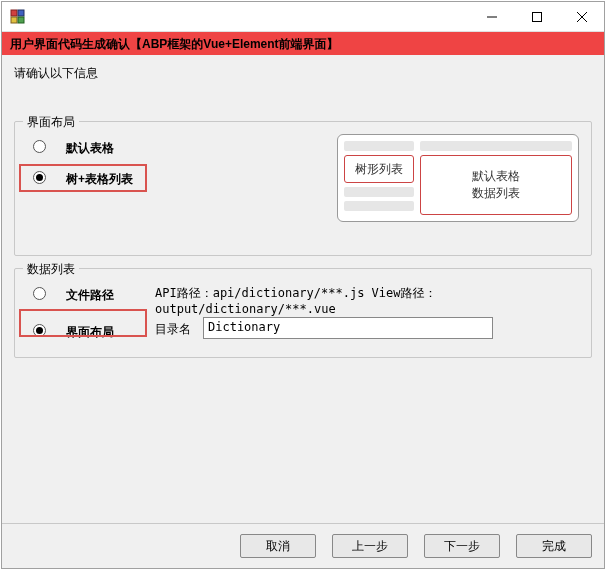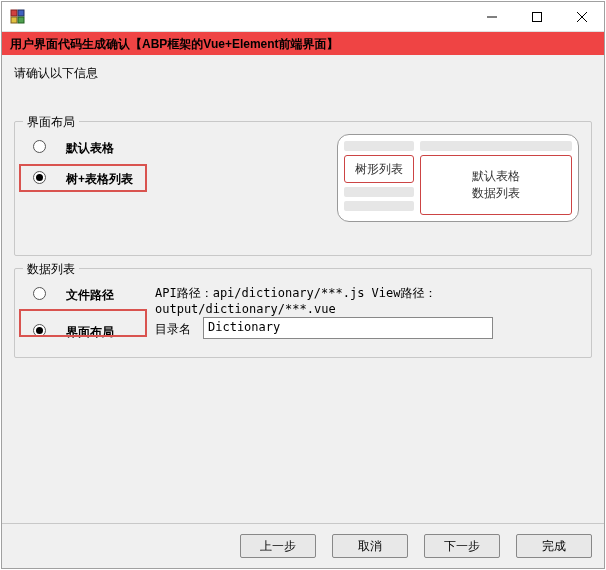--- a/index.html
+++ b/index.html
@@ -126,21 +126,21 @@
     .highlight-box {
       position: absolute;
       border: 2px solid #d9534f;
       pointer-events: none;
     }
     .preview {
       position: absolute;
       right: 12px; top: 12px;
       width: 242px; height: 88px;
       border: 1px solid #999;
-      border-radius: 12px;
+      border-radius: 6px;
       background: #fff;
       display: flex;
       gap: 6px;
       padding: 6px;
     }
     .preview-left {
       width: 70px;
       display: flex;
       flex-direction: column;
       gap: 4px;
@@ -301,24 +301,24 @@
       <div class="path-labels">API路径：api/dictionary/***.js  View路径：output/dictionary/***.vue</div>
       <div class="dir-label">目录名</div>
       <div class="dir-input"><span>Dictionary</span></div>
       <div class="highlight-box" style="left:4px; top:40px; width:128px; height:28px;"></div>
     </div>
 
   </div>
 
   <div class="buttons">
     <div class="btn">
+        <span>取消</span>
+      </div>
+    <div class="btn">
         <span>上一步</span>
-      </div>
-    <div class="btn">
-        <span>取消</span>
       </div>
     <div class="btn">
         <span>下一步</span>
       </div>
     <div class="btn">
         <span>完成</span>
       </div>
   </div>
 </div>
 

